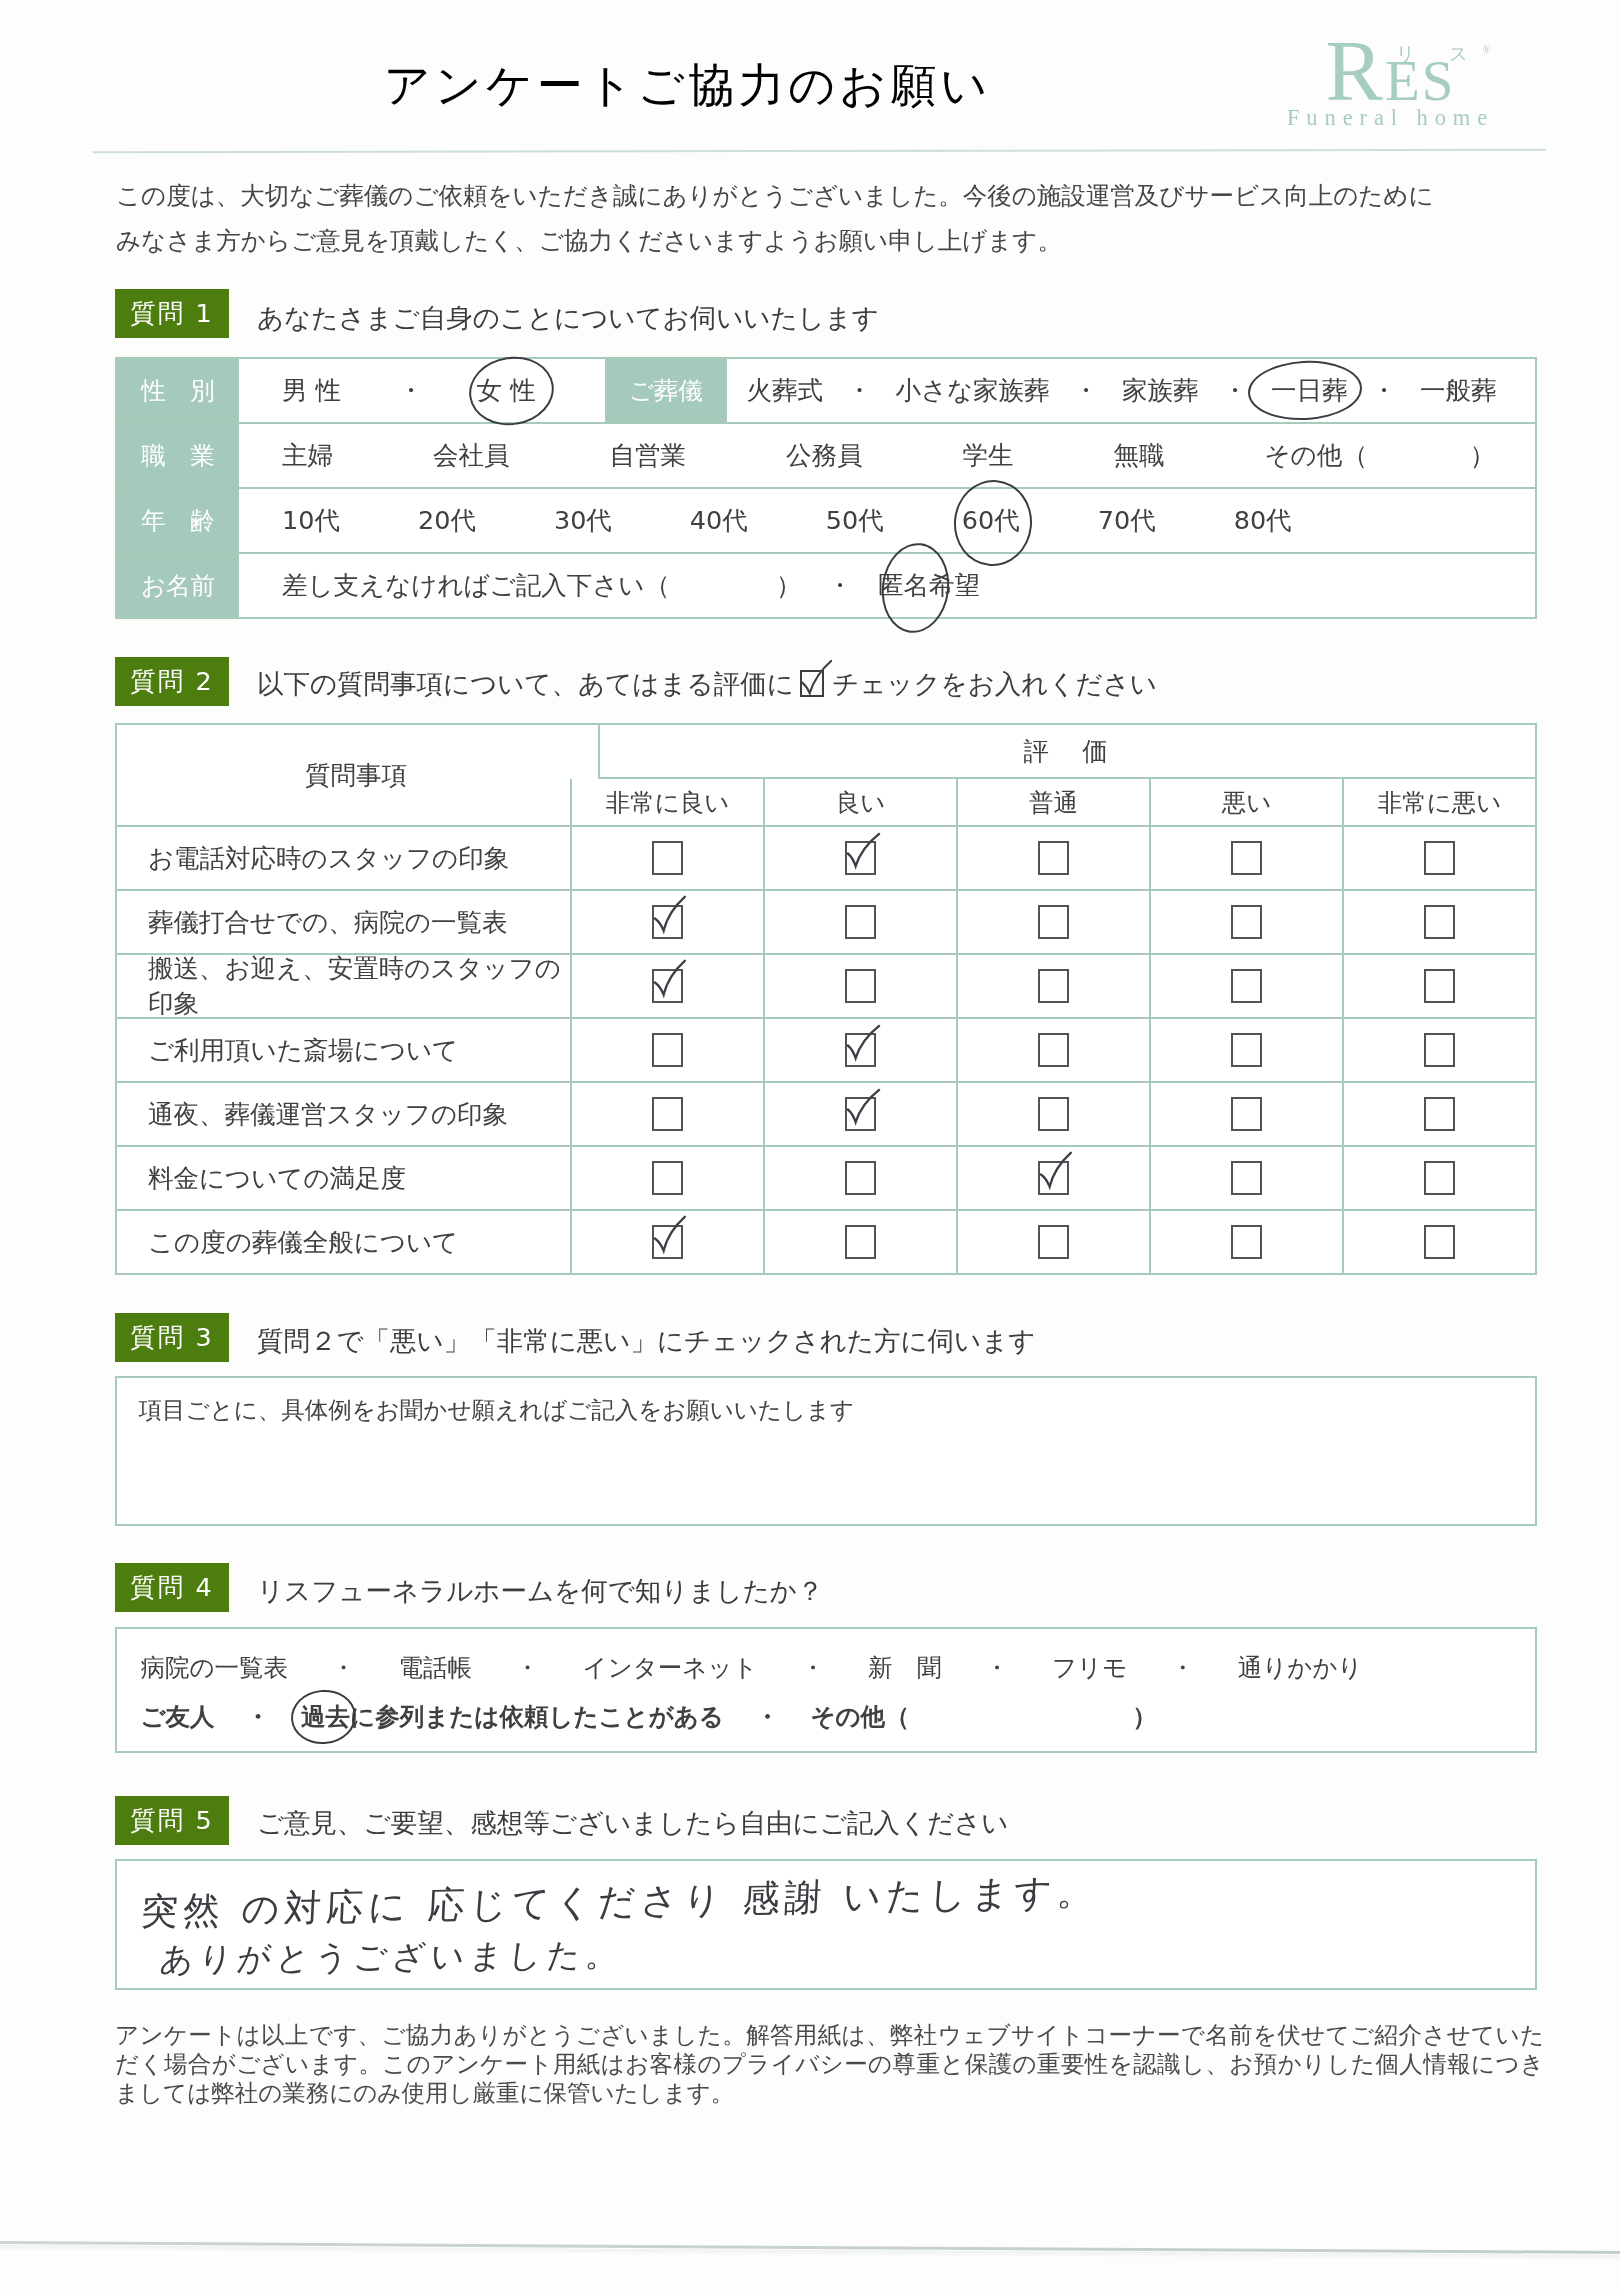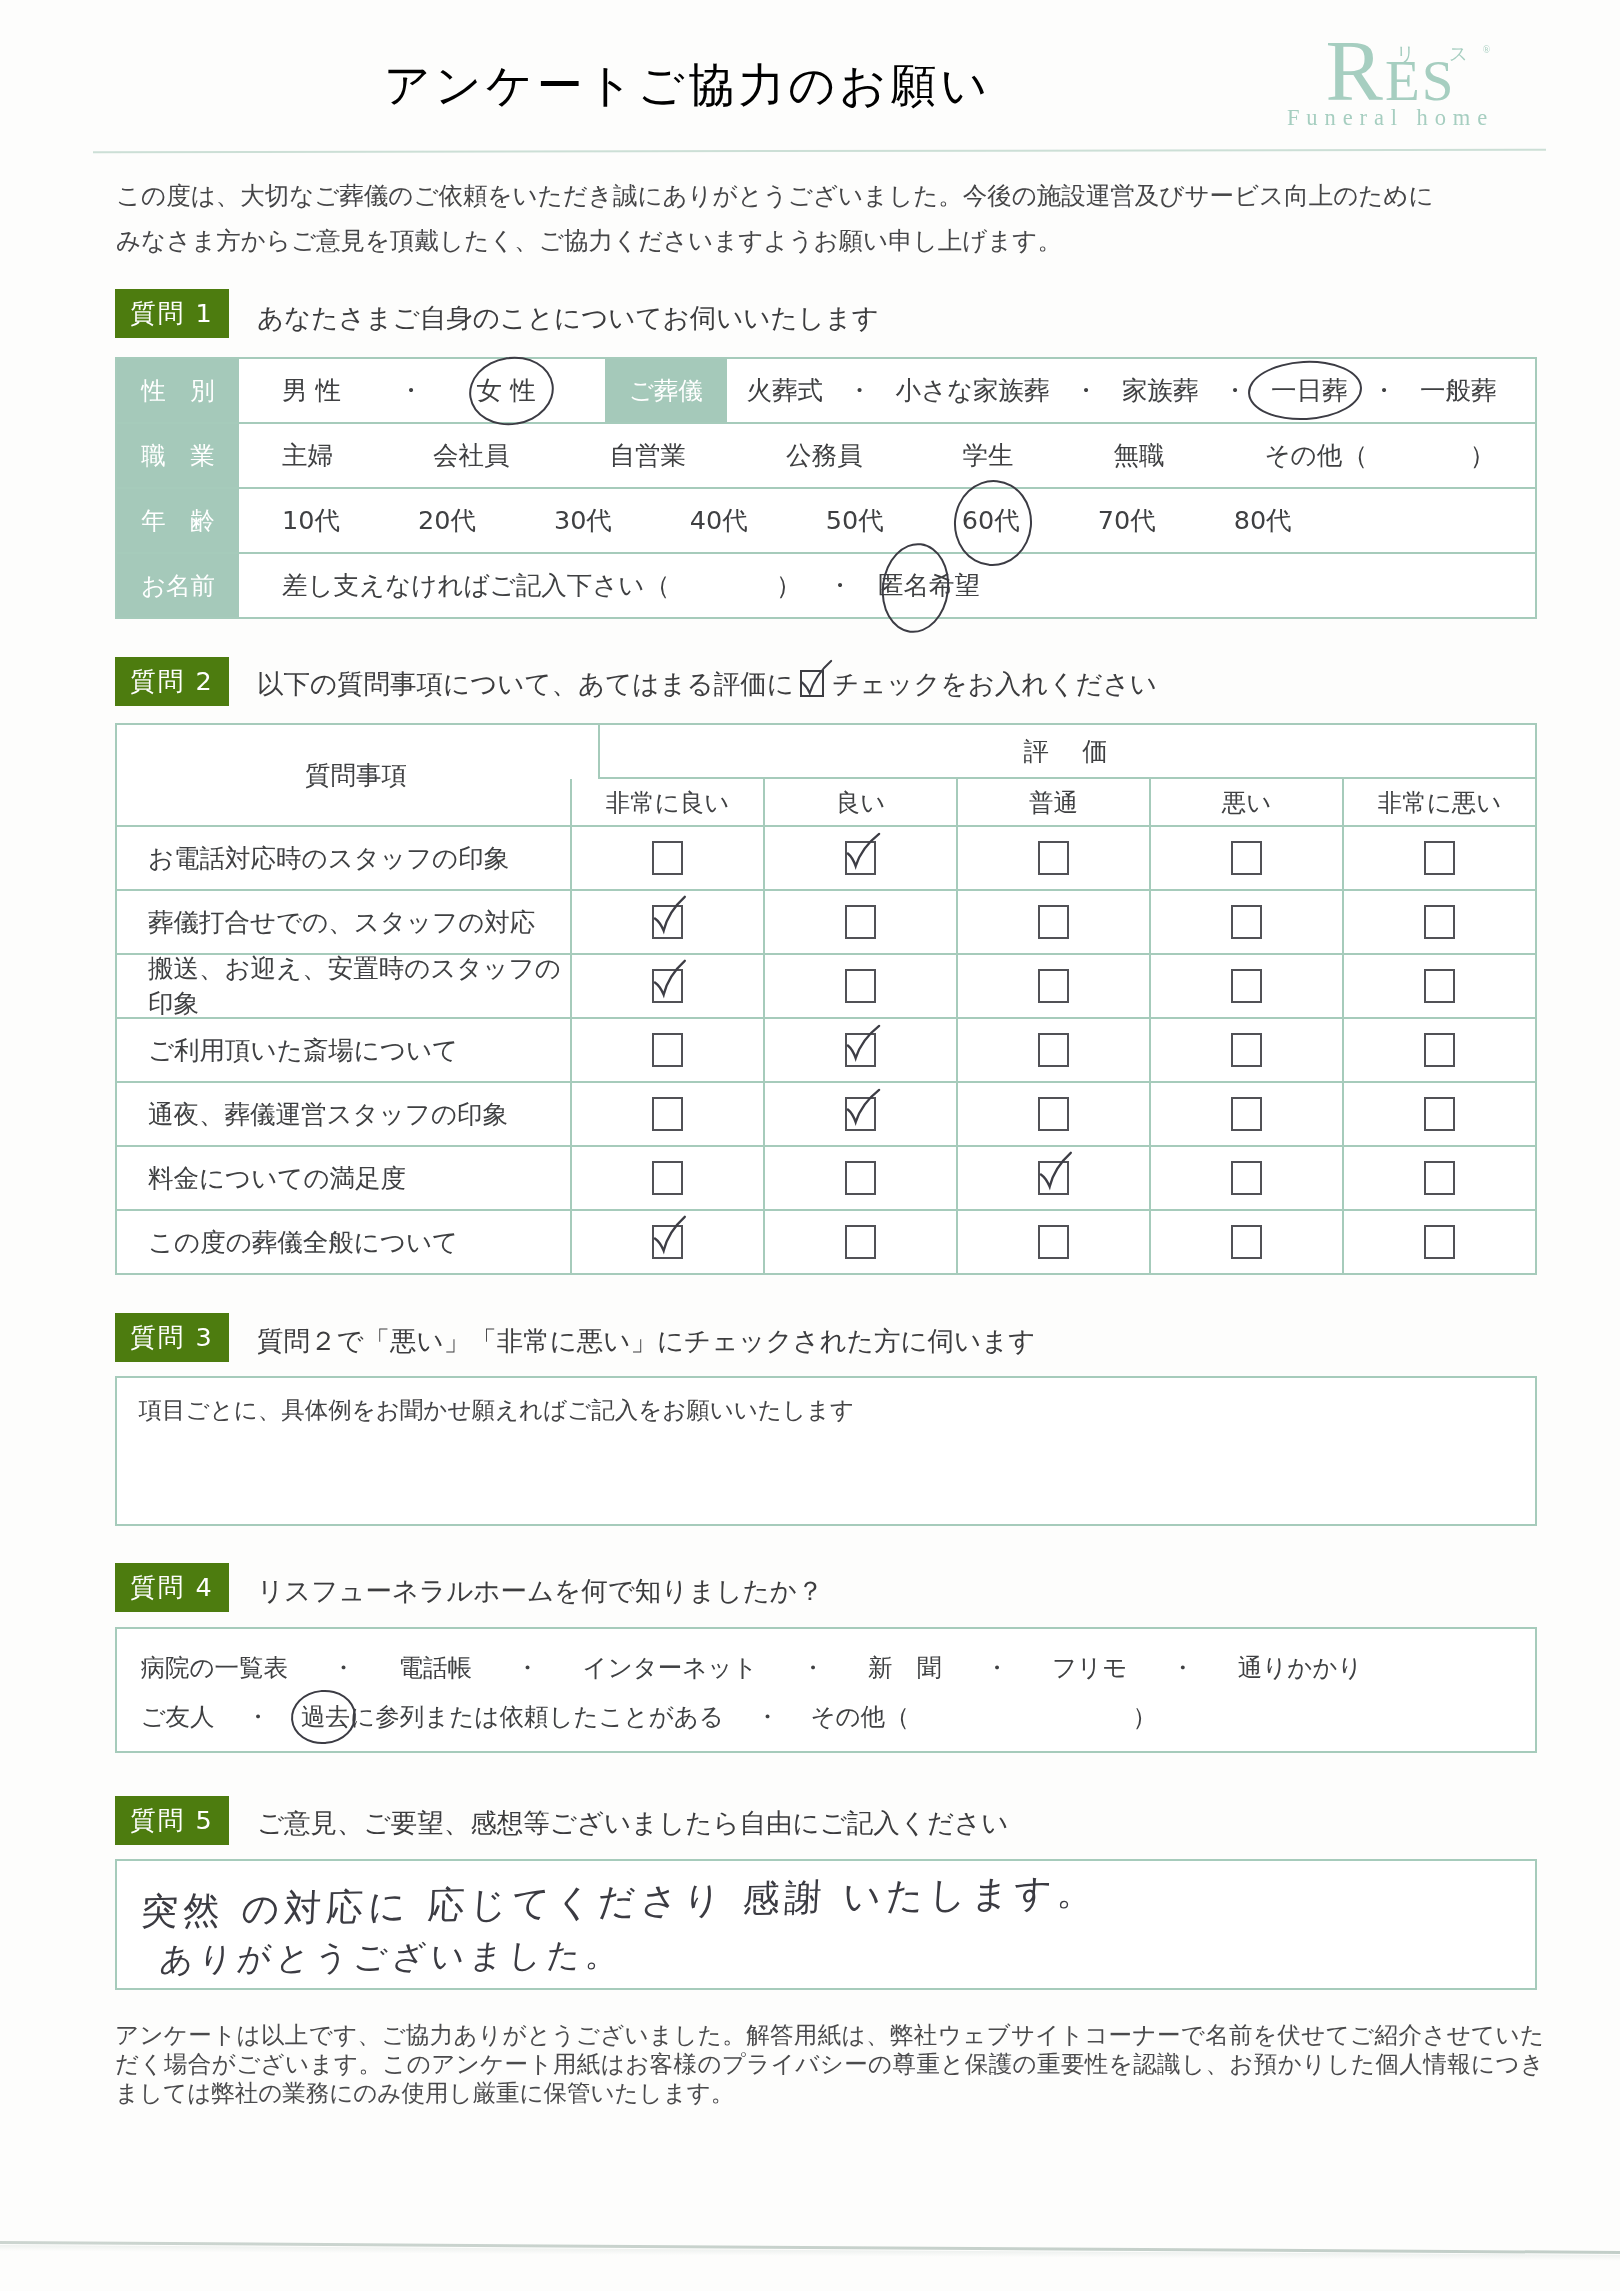--- a/index.html
+++ b/index.html
@@ -84,21 +84,21 @@
   .inline-cb path{stroke:#3d3d45;stroke-width:2.2;fill:none;stroke-linecap:round;}
 
   
   .freebox{position:absolute;left:115px;width:1422px;border:2.9px solid #a6cbbb;box-sizing:border-box;background:#fff;}
   #q3box{top:1376px;height:150px;}
   .freebox .hint{position:absolute;top:15.7px;left:21.6px;font-size:23.5px;color:#434345;}
   #q4box{top:1627px;height:126px;}
   .q4line{position:absolute;left:23.5px;display:flex;align-items:center;font-size:24.5px;}
   .q4line span{flex:none;white-space:nowrap;}
   #q4line1{top:21.6px;}
-  #q4line2{top:71px;}
+  #q4line2{top:71px;font-weight:bold;}
   #q4line1 span{margin-left:43px;}
   #q4line1 span:nth-child(1){margin-left:0;}
   #q4line2 span{margin-left:31px;}
   #q4line2 span:nth-child(1){margin-left:0;}
   #q4line2 span:nth-child(6){margin-left:223px;}
   #q5box{top:1859px;height:131px;}
   .hw{position:absolute;font-size:37px;color:#3b3b42;letter-spacing:4.9px;white-space:nowrap;
       transform:rotate(-1.2deg) skewX(-4deg);}
   #hw1{top:15.7px;left:23.5px;}
   #hw2{top:74px;left:43px;font-size:33px;transform:rotate(-0.6deg) skewX(-6deg);}
@@ -219,21 +219,21 @@
       </div>
       <div class="t2-cell">
         <div class="cb"></div>
       </div>
       <div class="t2-cell">
         <div class="cb"></div>
       </div>
       <div class="t2-cell">
         <div class="cb"></div>
       </div>
-      <div class="t2-label">葬儀打合せでの、スタッフの対応</div>
+      <div class="t2-label">葬儀打合せでの、病院の一覧表</div>
       <div class="t2-cell">
         <div class="cb">
           <svg class="tick" viewBox="0 0 46 50">
             <path d="M8 26 Q13 30 16 39 Q22 20 40 6"></path>
           </svg>
         </div>
       </div>
       <div class="t2-cell">
         <div class="cb"></div>
       </div>

